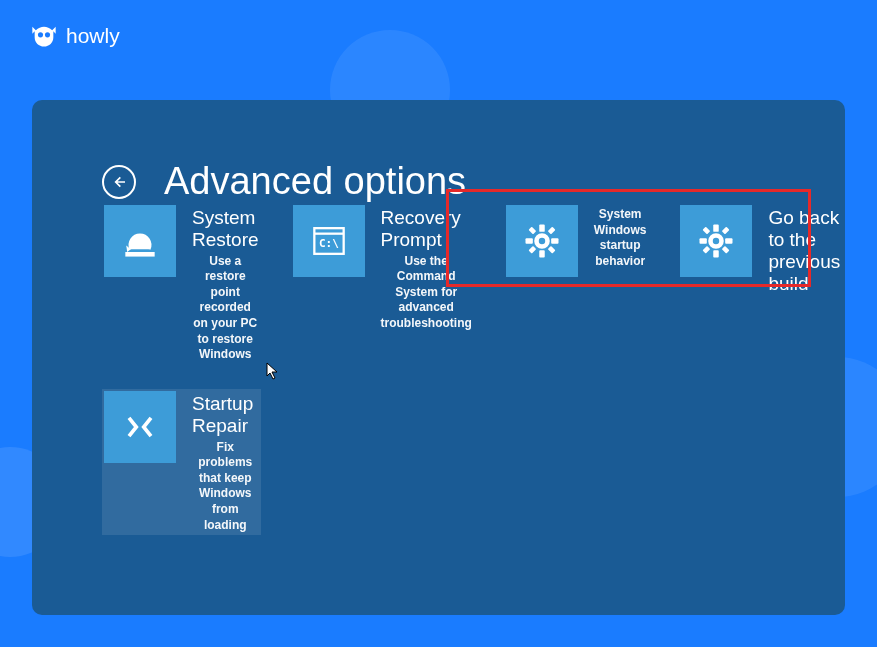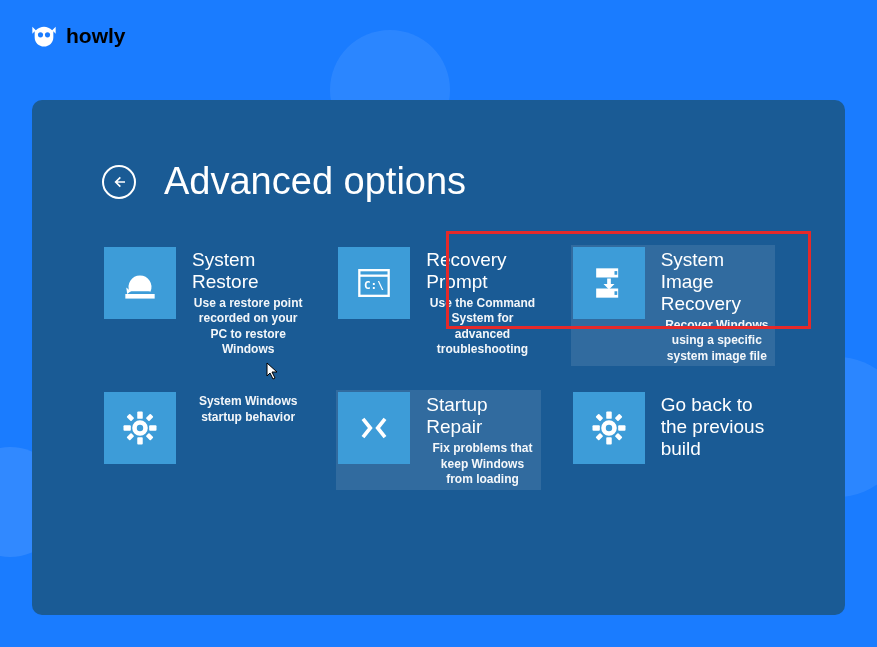--- a/index.html
+++ b/index.html
@@ -46,23 +46,23 @@
       bottom: 150px;
     }
 
     .howly-brand {
       position: absolute;
       top: 22px;
       left: 30px;
       display: flex;
       align-items: center;
       gap: 8px;
-      color: #000000;
+      color: #ffffff;
       font-size: 21px;
-      font-weight: 700;
+      font-weight: 400;
     }
     .howly-brand svg {
       width: 28px;
       height: 28px;
     }
 
     .win-panel {
       position: absolute;
       top: 100px;
       left: 32px;
@@ -70,21 +70,20 @@
       bottom: 32px;
       background: #1a5b95;
       border-radius: 10px;
       padding: 60px 70px 40px 70px;
     }
 
     .header-row {
       display: flex;
       align-items: center;
       gap: 28px;
-      margin-bottom: 42px;
     }
 
     .back-btn {
       width: 34px;
       height: 34px;
       border: 2px solid white;
       border-radius: 50%;
       display: flex;
       align-items: center;
       justify-content: center;
@@ -94,21 +93,21 @@
     .back-btn svg { width: 16px; height: 16px; }
 
     .page-title {
       color: white;
       font-size: 38px;
       font-weight: 300;
     }
 
     .options-grid {
       display: grid;
-      grid-template-columns: 1fr 1fr 1fr;
+      grid-template-columns: 1fr 1fr 1fr 1fr;
       column-gap: 30px;
       row-gap: 24px;
       position: relative;
     }
 
     .option-tile {
       display: flex;
       align-items: flex-start;
       gap: 16px;
       cursor: pointer;
@@ -216,35 +215,20 @@
           <line x1="8" y1="16" x2="40" y2="16" stroke="white" stroke-width="2.5"></line>
           <text x="13" y="31" fill="white" font-size="12" font-family="monospace" font-weight="bold">C:\</text>
         </svg>
       </div>
       <div class="tile-text">
         <div class="tile-title">Recovery Prompt</div>
         <div class="tile-desc">Use the Command System for advanced troubleshooting</div>
       </div>
     </div>
 
-    <div class="option-tile hovered">
-      <div class="tile-icon">
-        <svg viewBox="0 0 48 48">
-          <rect x="10" y="8" width="24" height="10" fill="white"></rect>
-          <rect x="30" y="11" width="3" height="4" fill="#3d9cd8"></rect>
-          <rect x="10" y="30" width="24" height="10" fill="white"></rect>
-          <rect x="30" y="33" width="3" height="4" fill="#3d9cd8"></rect>
-          <path fill="white" d="M22 19 v6 h-4 l6 6 l6 -6 h-4 v-6 z"></path>
-        </svg>
-      </div>
-      <div class="tile-text">
-        <div class="tile-title">System Image Recovery</div>
-        <div class="tile-desc">Recover Windows using a specific system image file</div>
-      </div>
-    </div>
 
     <div class="option-tile">
       <div class="tile-icon">
         <svg viewBox="0 0 48 48">
           <g fill="white">
             <circle cx="24" cy="24" r="6" fill="none" stroke="white" stroke-width="5"></circle>
             <rect x="21" y="6" width="6" height="8" rx="1"></rect>
             <rect x="21" y="34" width="6" height="8" rx="1"></rect>
             <rect x="6" y="21" width="8" height="6" rx="1"></rect>
             <rect x="34" y="21" width="8" height="6" rx="1"></rect>
@@ -253,33 +237,20 @@
             <rect x="31" y="10" width="7" height="5" rx="1" transform="rotate(-45 34.5 12.5)"></rect>
             <rect x="10" y="31" width="7" height="5" rx="1" transform="rotate(-45 13.5 33.5)"></rect>
           </g>
         </svg>
       </div>
       <div class="tile-text">
         <div class="tile-desc">System Windows startup behavior</div>
       </div>
     </div>
 
-    <div class="option-tile hovered">
-      <div class="tile-icon">
-        <svg viewBox="0 0 48 48">
-          <path fill="none" stroke="white" stroke-width="4" d="M12 14 L20 24 L12 34"></path>
-          <path fill="none" stroke="white" stroke-width="4" d="M36 14 L28 24 L36 34"></path>
-        </svg>
-      </div>
-      <div class="tile-text">
-        <div class="tile-title">Startup Repair</div>
-        <div class="tile-desc">Fix problems that keep Windows from loading</div>
-      </div>
-    </div>
-
     <div class="option-tile">
       <div class="tile-icon">
         <svg viewBox="0 0 48 48">
           <g fill="white">
             <circle cx="24" cy="24" r="6" fill="none" stroke="white" stroke-width="5"></circle>
             <rect x="21" y="6" width="6" height="8" rx="1"></rect>
             <rect x="21" y="34" width="6" height="8" rx="1"></rect>
             <rect x="6" y="21" width="8" height="6" rx="1"></rect>
             <rect x="34" y="21" width="8" height="6" rx="1"></rect>
             <rect x="10" y="10" width="7" height="5" rx="1" transform="rotate(45 13.5 12.5)"></rect>
@@ -288,20 +259,33 @@
             <rect x="10" y="31" width="7" height="5" rx="1" transform="rotate(-45 13.5 33.5)"></rect>
           </g>
         </svg>
       </div>
       <div class="tile-text">
         <div class="tile-title">Go back to the previous build</div>
         <div class="tile-desc"></div>
       </div>
     </div>
 
+    <div class="option-tile hovered">
+      <div class="tile-icon">
+        <svg viewBox="0 0 48 48">
+          <path fill="none" stroke="white" stroke-width="4" d="M12 14 L20 24 L12 34"></path>
+          <path fill="none" stroke="white" stroke-width="4" d="M36 14 L28 24 L36 34"></path>
+        </svg>
+      </div>
+      <div class="tile-text">
+        <div class="tile-title">Startup Repair</div>
+        <div class="tile-desc">Fix problems that keep Windows from loading</div>
+      </div>
+    </div>
+
     <div class="highlight-box" style="top:-14px; left:344px; width:365px; height:98px;"></div>
 
   </div>
 
   <svg class="cursor-overlay" viewBox="0 0 16 20" style="top:262px; left:234px;">
     <path fill="white" stroke="black" stroke-width="1" d="M1 1 L1 14 L4 11 L7 17 L9 16 L6 10 L11 10 Z"></path>
   </svg>
 
 </div>
 

